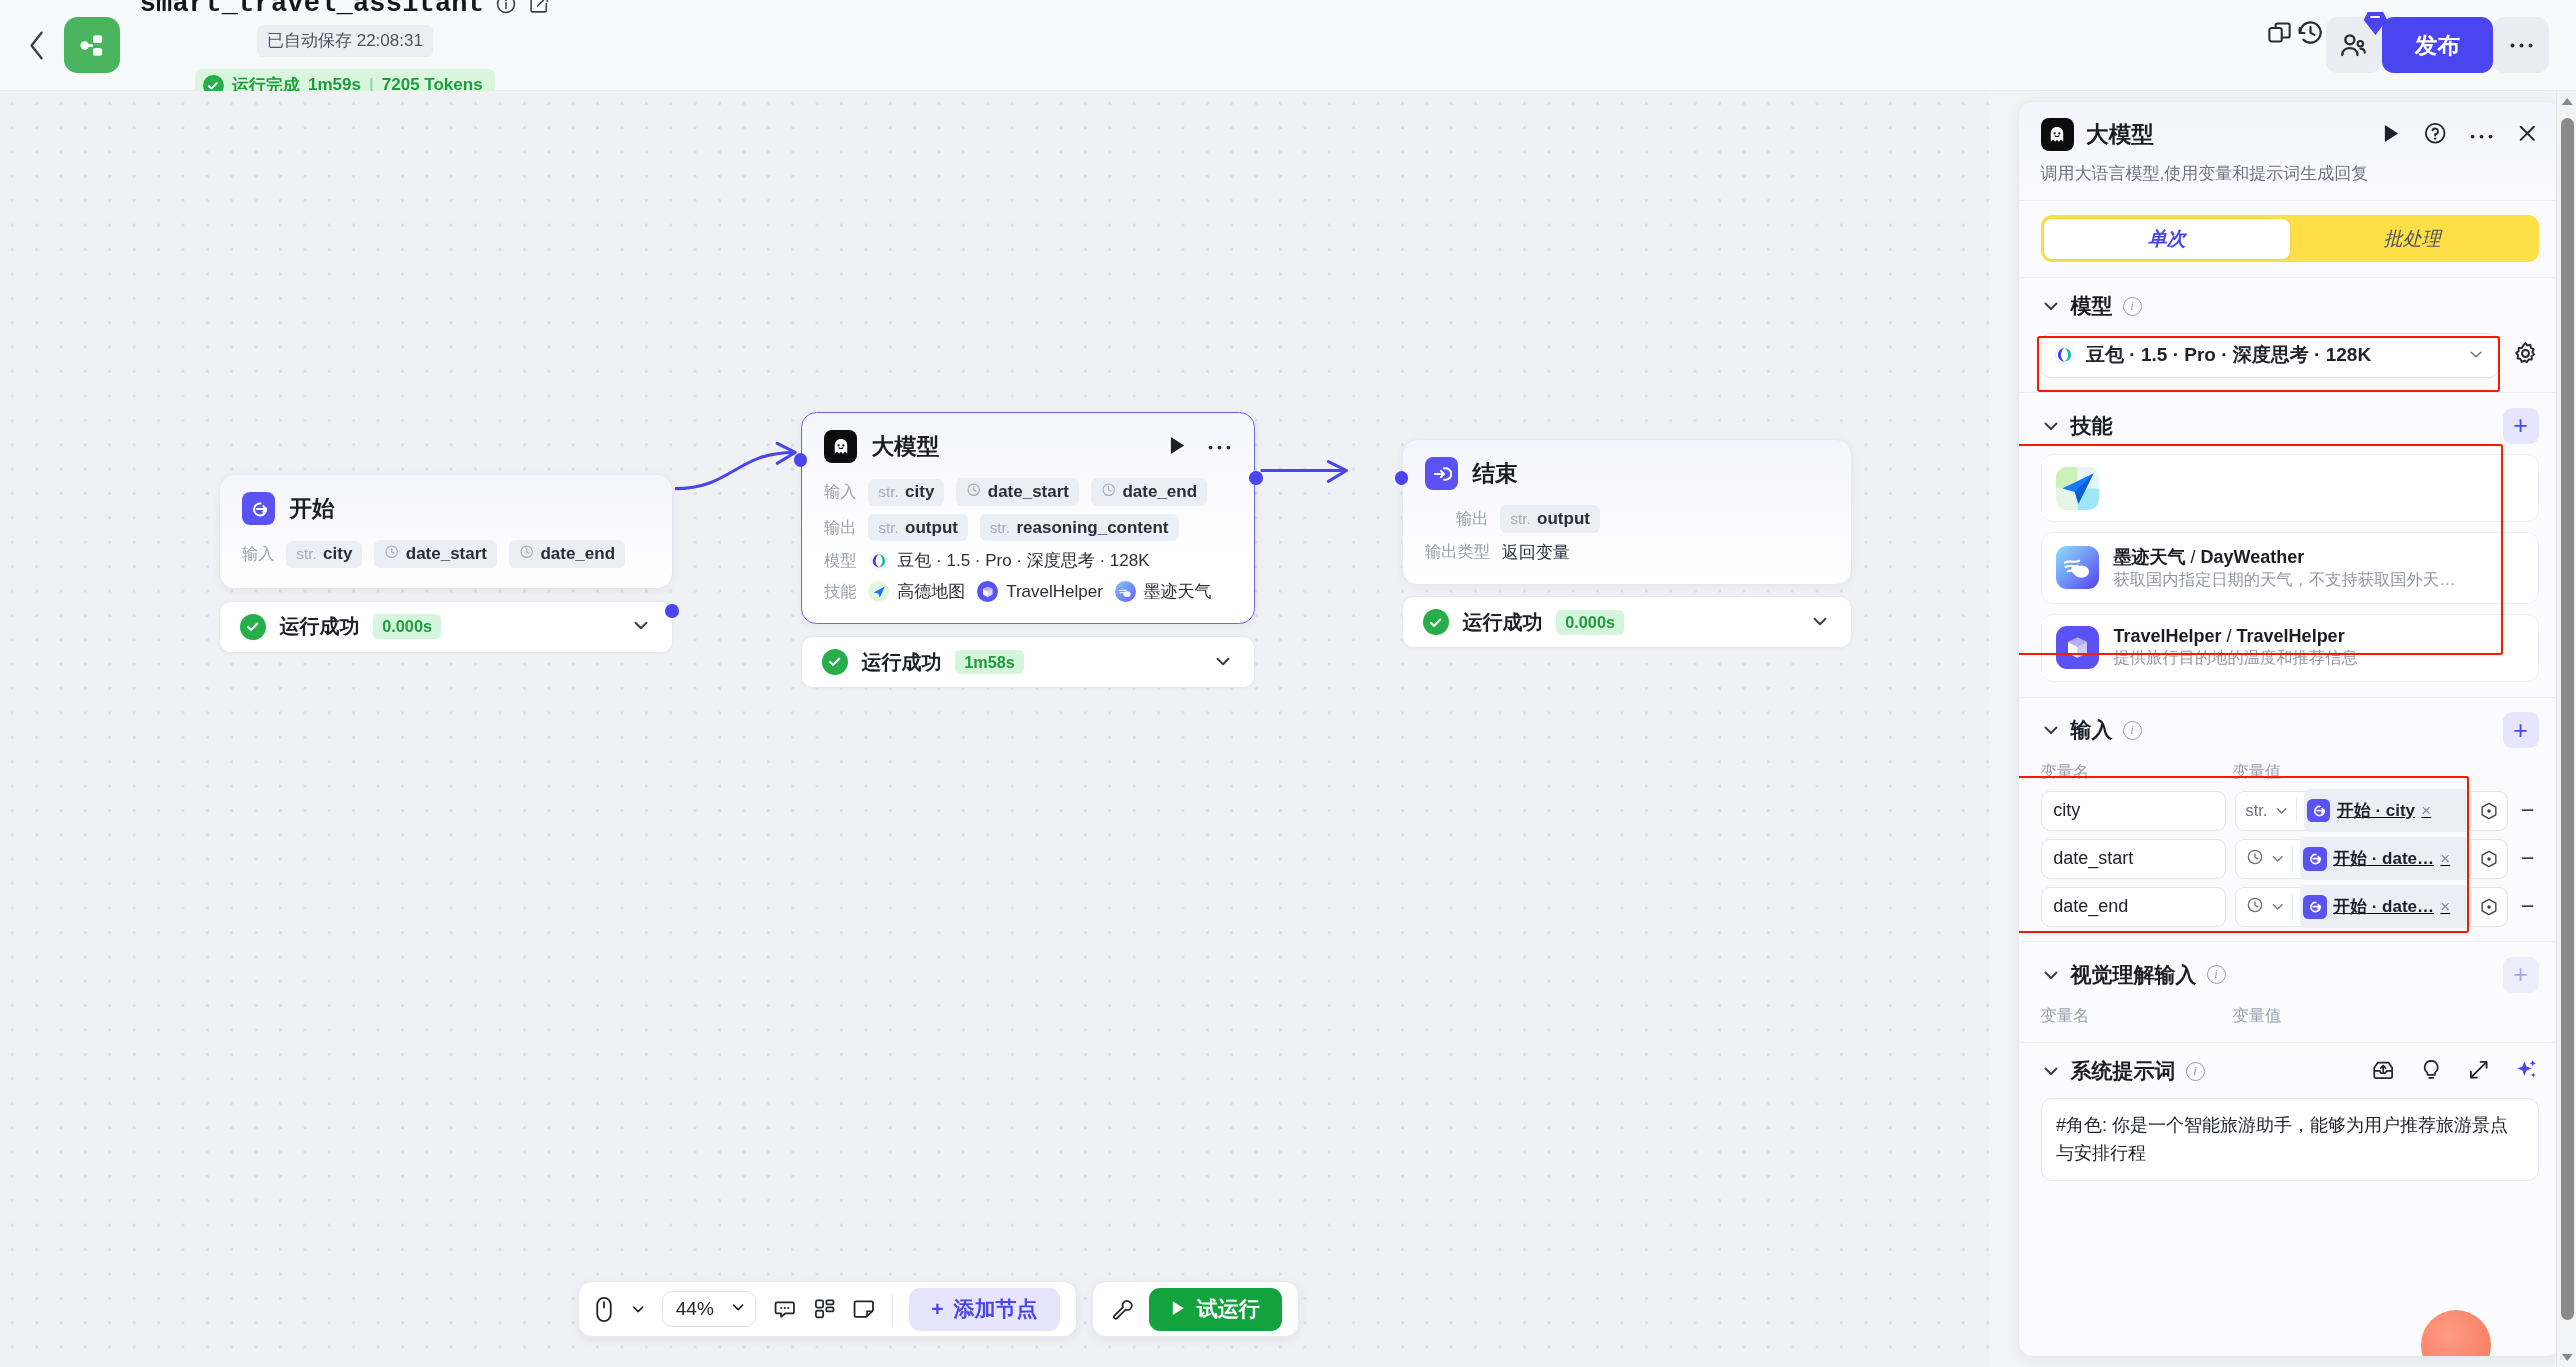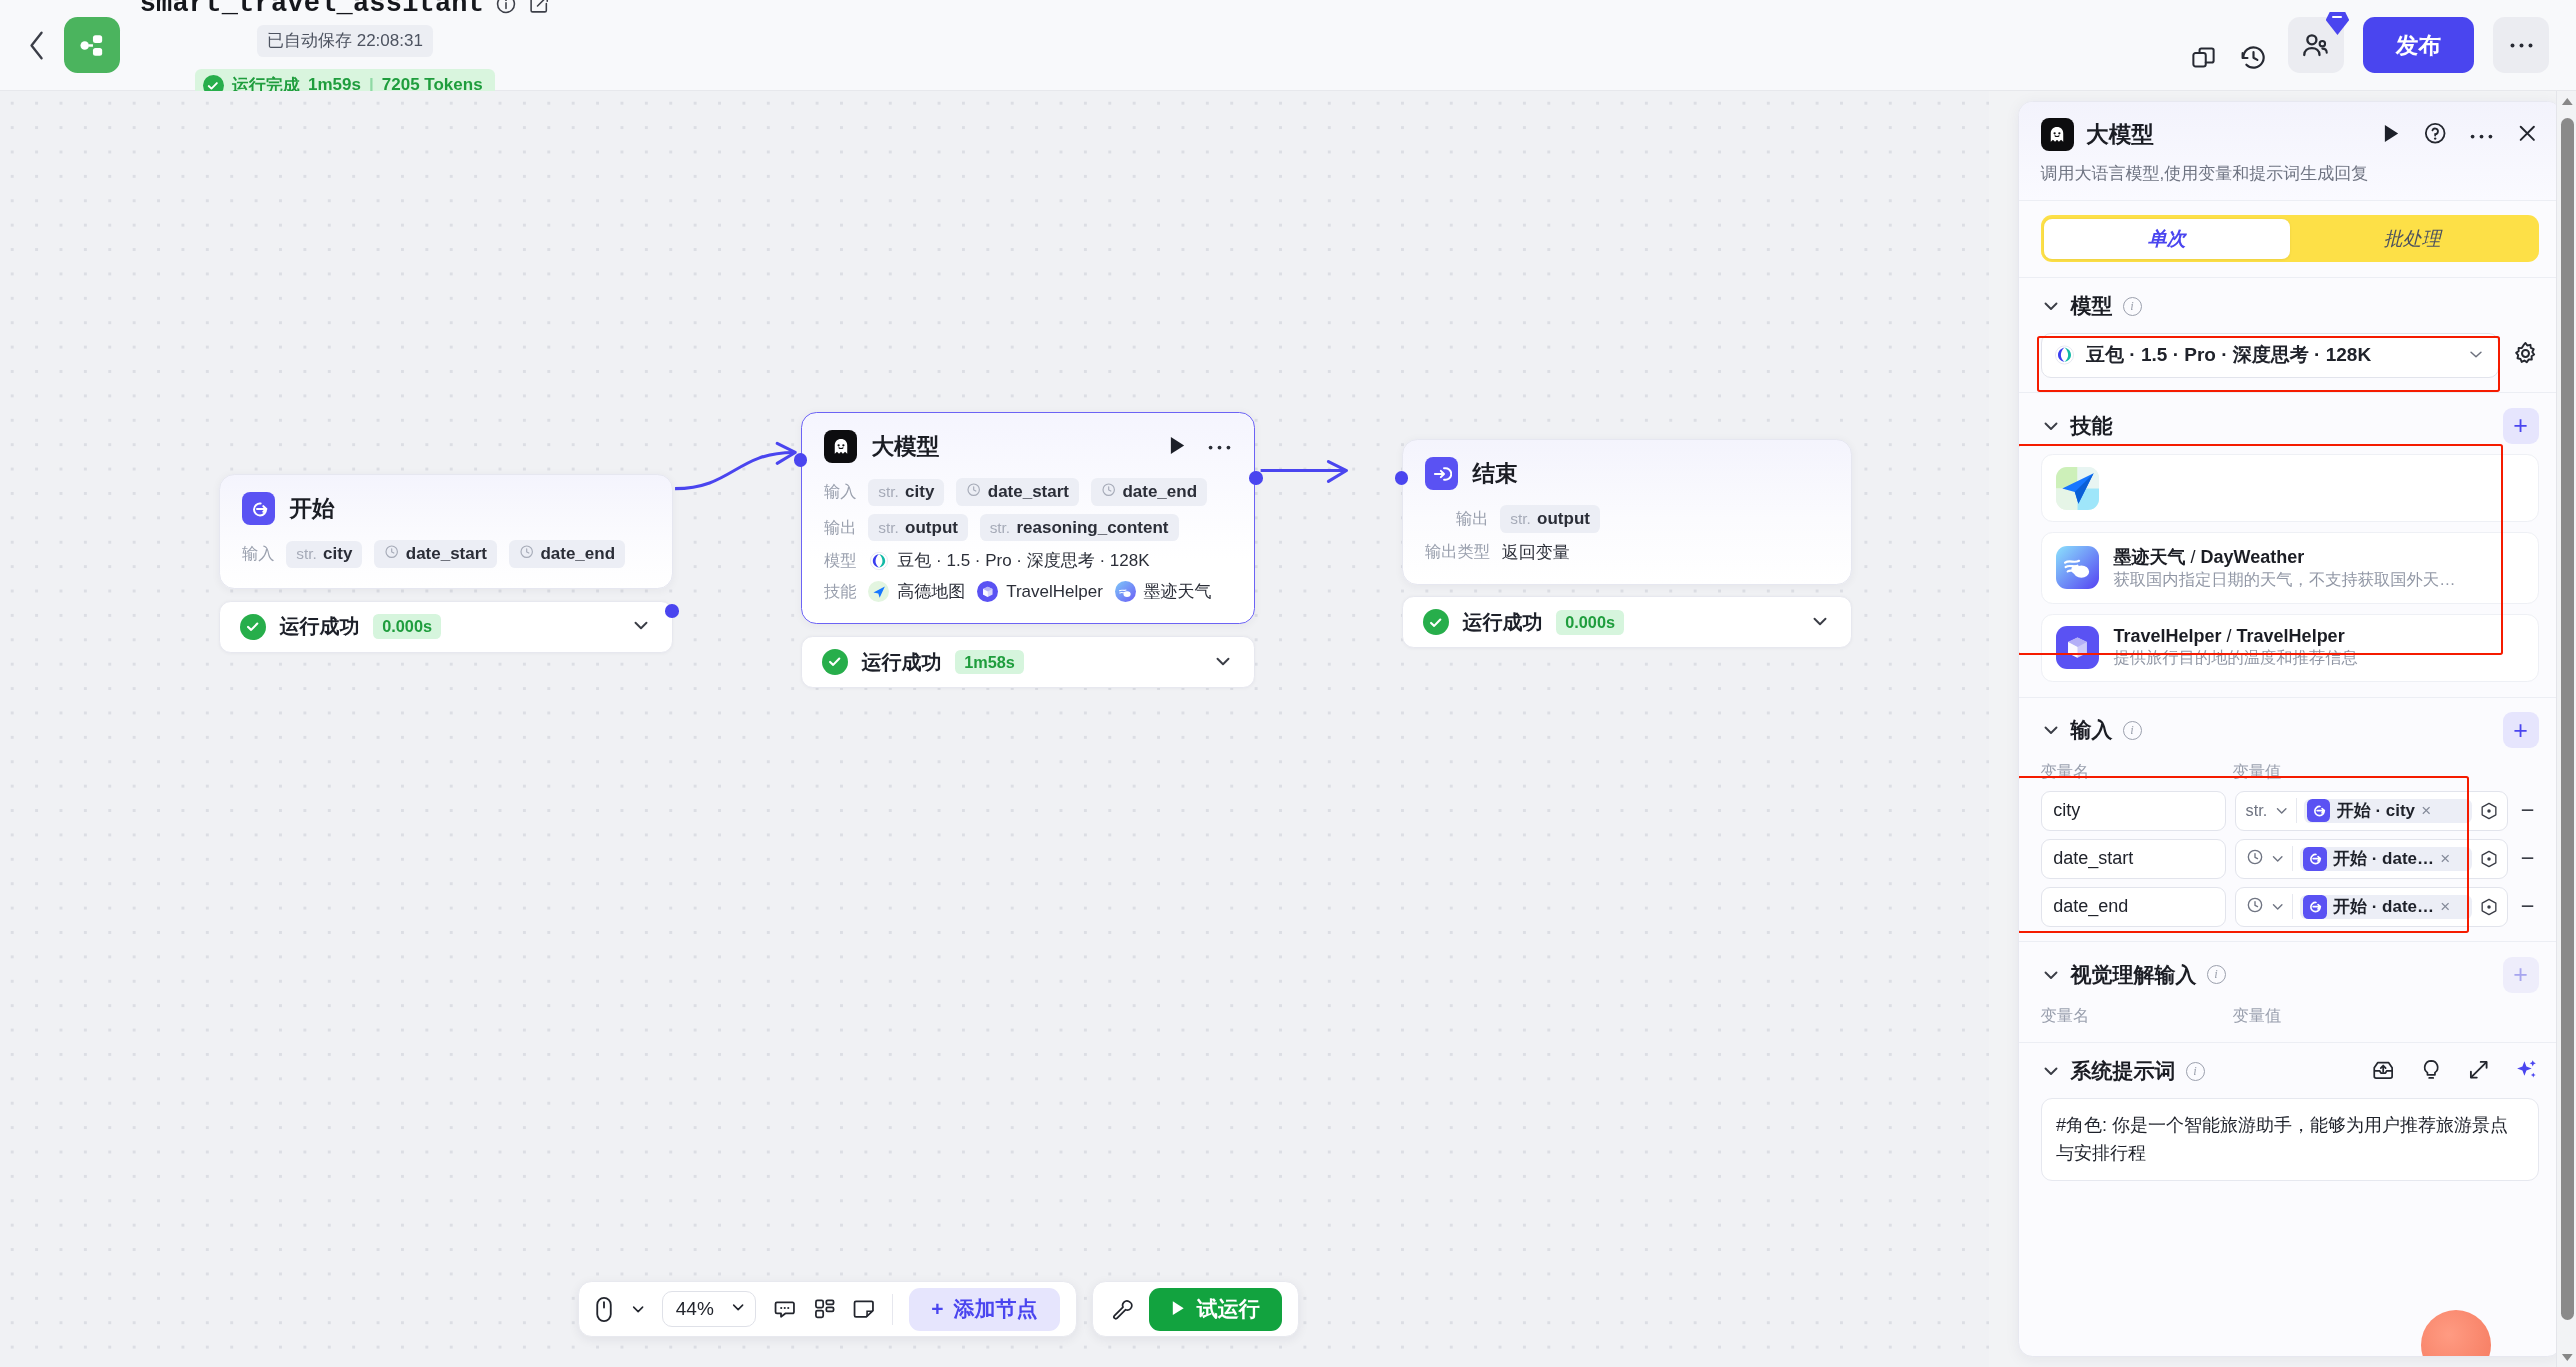--- a/index.html
+++ b/index.html
@@ -39,21 +39,21 @@
     padding: 4.5px 12.6px 4.5px 8.1px; border-radius: 6.3px;
     display: flex; align-items: center; gap: 8.1px; white-space: nowrap;
   }
   .runstat .dotok {
     width: 21px; height: 21px; border-radius: 50%; background: #27ae4b;
     display: flex; align-items: center; justify-content: center; flex: none;
   }
   .runstat .sep { color: #8fd9a4; }
 
   .topbar-right {
-    margin-left: auto; display: flex; align-items: flex-end; gap: 19px; margin-right: 27px;
+    margin-left: auto; display: flex; align-items: flex-start; margin-right: 27px;
   }
   .icon-btn {
     width: 31px; height: 31px; display: flex; align-items: center; justify-content: center;
     color: #272a33; cursor: pointer;
   }
   .icon-btn-boxed {
     width: 56px; height: 56px; border-radius: 11.7px; background: #ebecf1;
     display: flex; align-items: center; justify-content: center; color: #272a33;
     cursor: pointer; position: relative;
   }
@@ -199,22 +199,22 @@
     width:185px; height:40px; border:0.9px solid #e2e4ec; border-radius:9px; background:#fff;
     font-size:18px; color:#20232b; padding: 0 11.7px; font-family:inherit; outline:none;
   }
   .var-val {
     flex:1; height:40px; border:0.9px solid #e2e4ec; border-radius:9px; background:#fff;
     display:flex; align-items:center; padding: 0 7.2px 0 10px; gap:7.2px; min-width:0;
   }
   .vtype { display:flex; align-items:center; gap:6.3px; font-size:16.3px; color:#6f7482; flex:none;}
   .vdiv { width:0.9px; height:25px; background:#e6e8ef; flex:none; }
   .vpill {
-    flex:1; min-width:0; background:#eceef6; border-radius:6.3px; height:24px;
-    display:flex; align-items:center; gap:6.3px; padding: 0 6.3px 0 0; overflow:hidden;
+    flex:1; min-width:0; background:#eceef6; border-radius:6.3px; height:43px;
+    display:flex; align-items:center; gap:6.3px; padding: 0 6.3px 0 0; overflow:hidden;text-decoration:underline;
   }
   .vpill .sico { width:23.5px; height:23.5px; border-radius:5.4px; background:#5a52f3; flex:none; display:flex; align-items:center; justify-content:center; margin-left:2.7px;}
   .vpill .vtxt { font-size:17px; color:#1e212a; font-weight:bold; white-space:nowrap; overflow:hidden; text-overflow:ellipsis; }
   .vx { color:#848a99; font-size:17px; cursor:pointer; flex:none; }
   .vtarget { flex:none; color:#3a3d46; display:flex; align-items:center; }
   .vminus { width:22px; flex:none; color:#3a3d46; display:flex; align-items:center; justify-content:center; font-size:23.5px; cursor:pointer;}
 
   .prompt-box {
     margin-top:12.6px; border:0.9px solid #e6e8ef; border-radius:11px; background:#fff;
     padding: 12.6px 14.5px; font-size:18px; color:#1e212a; line-height:1.55;

